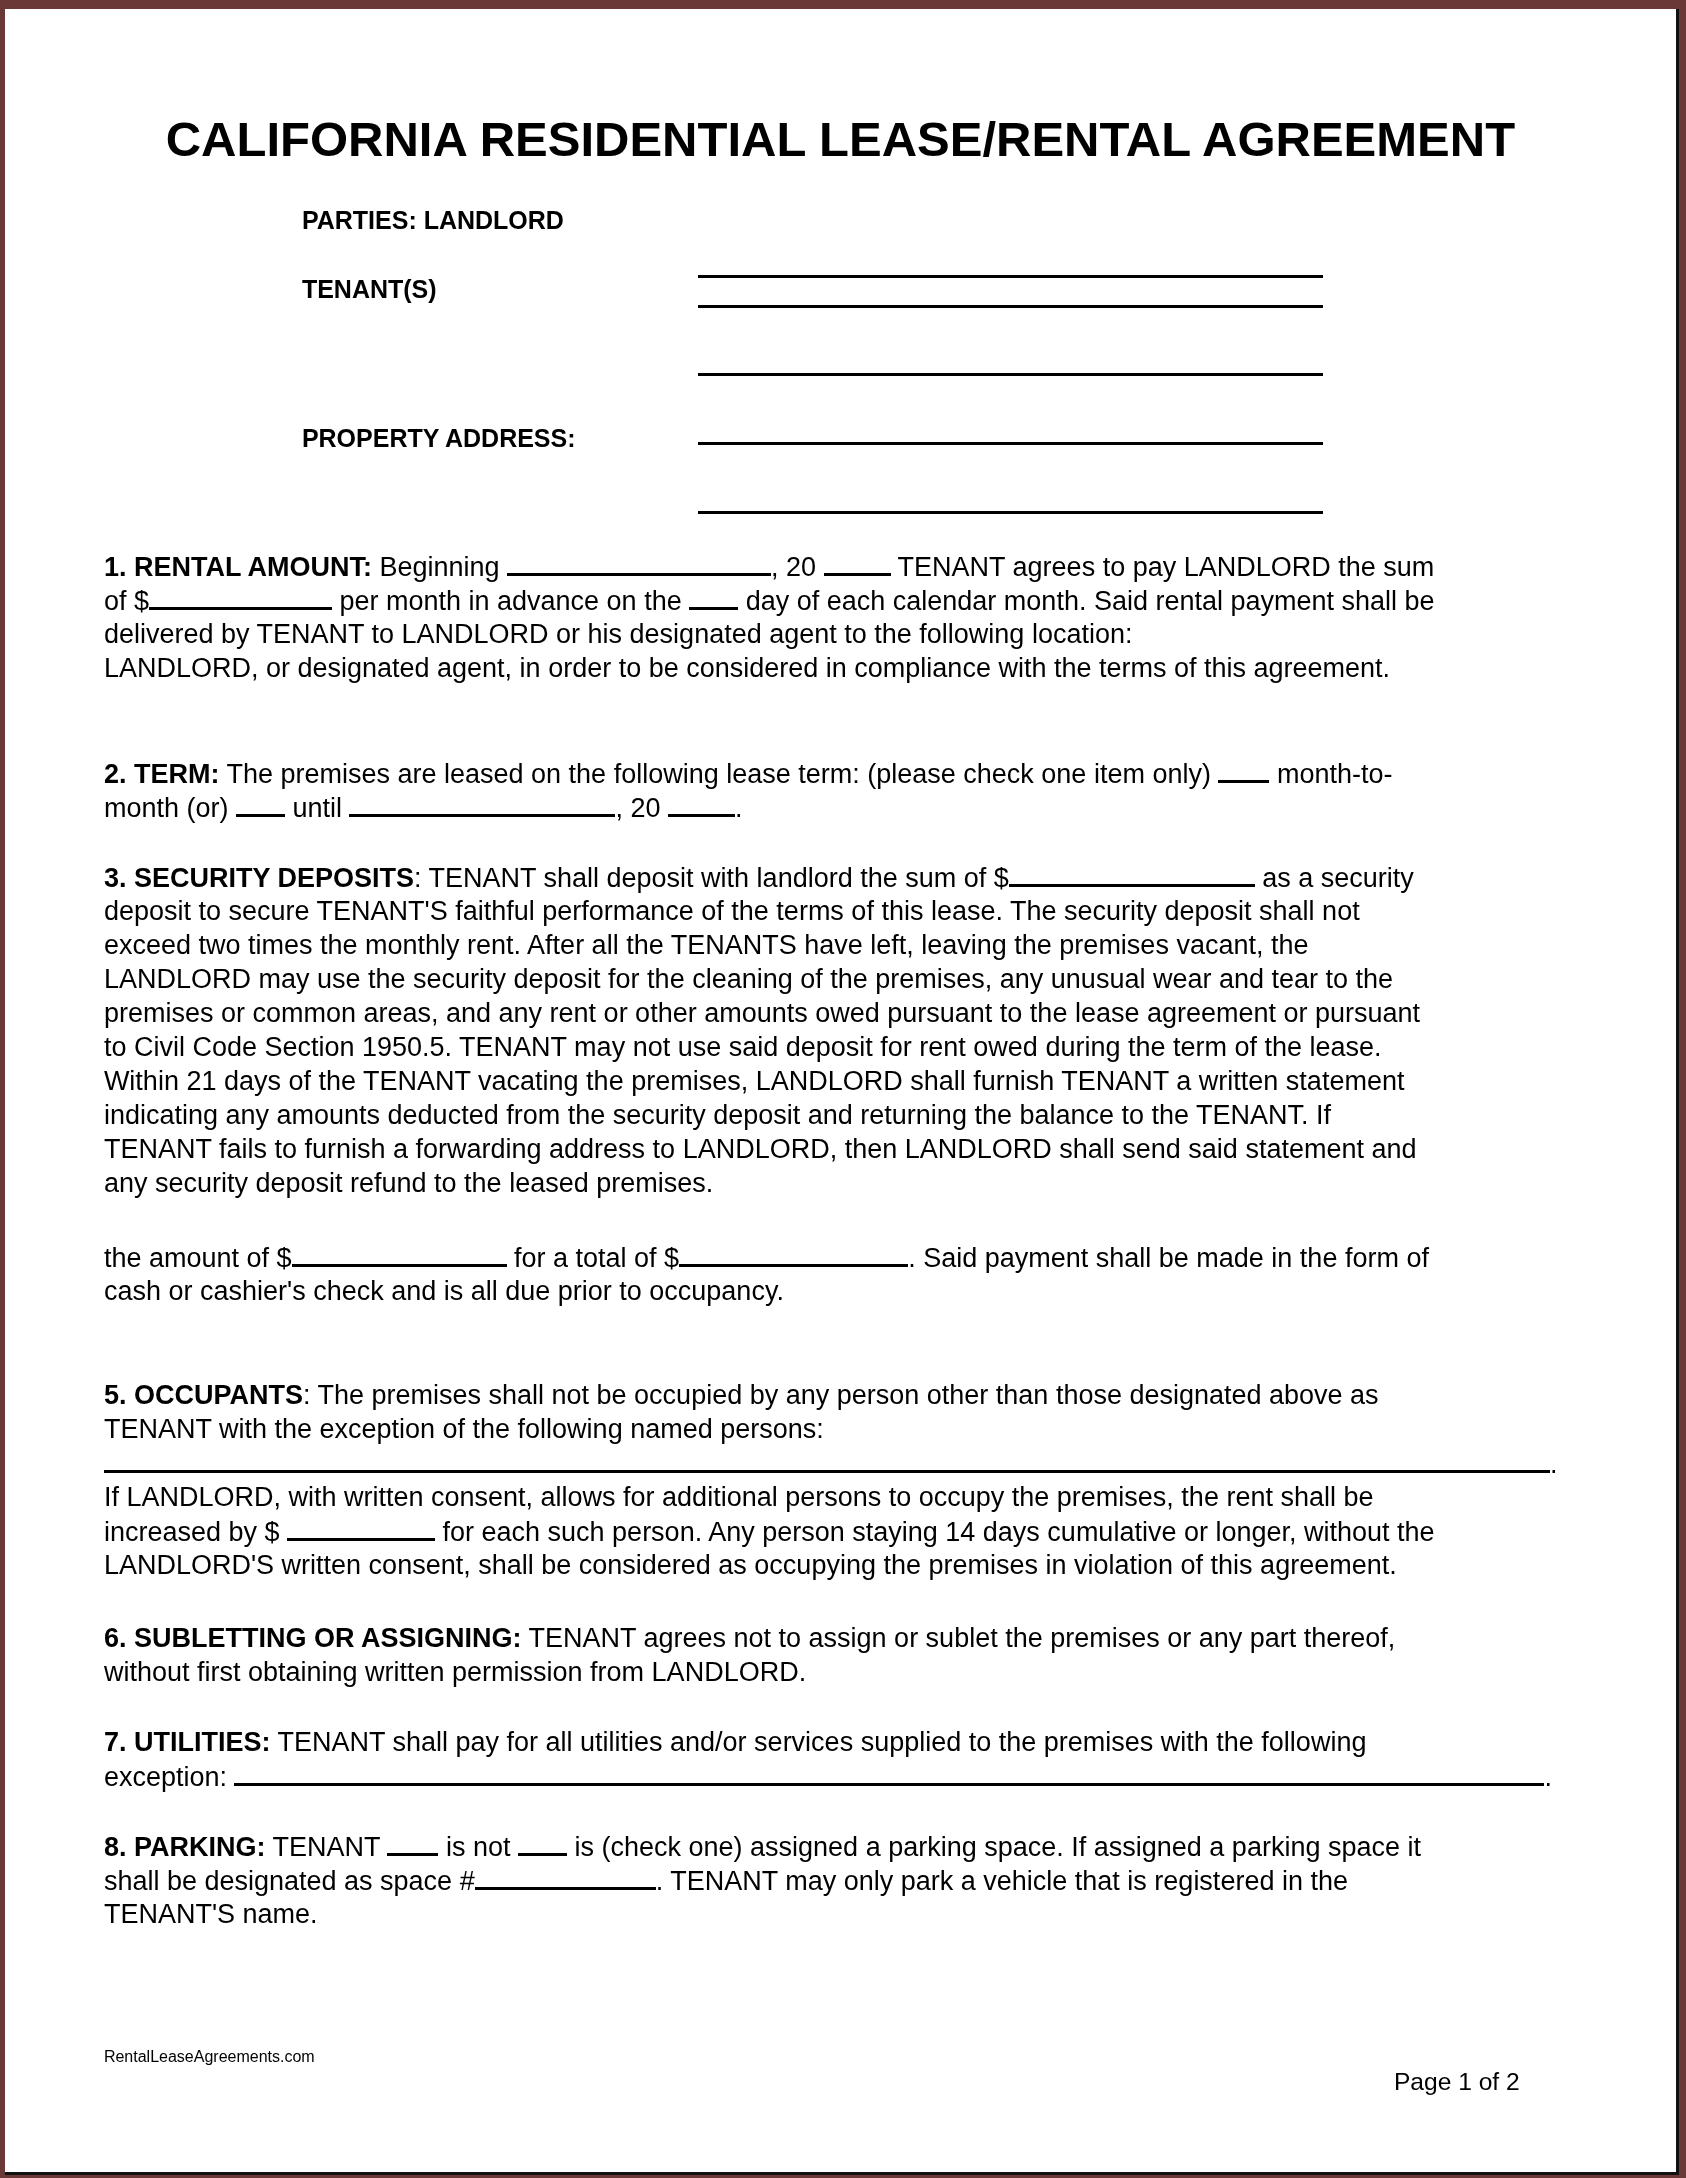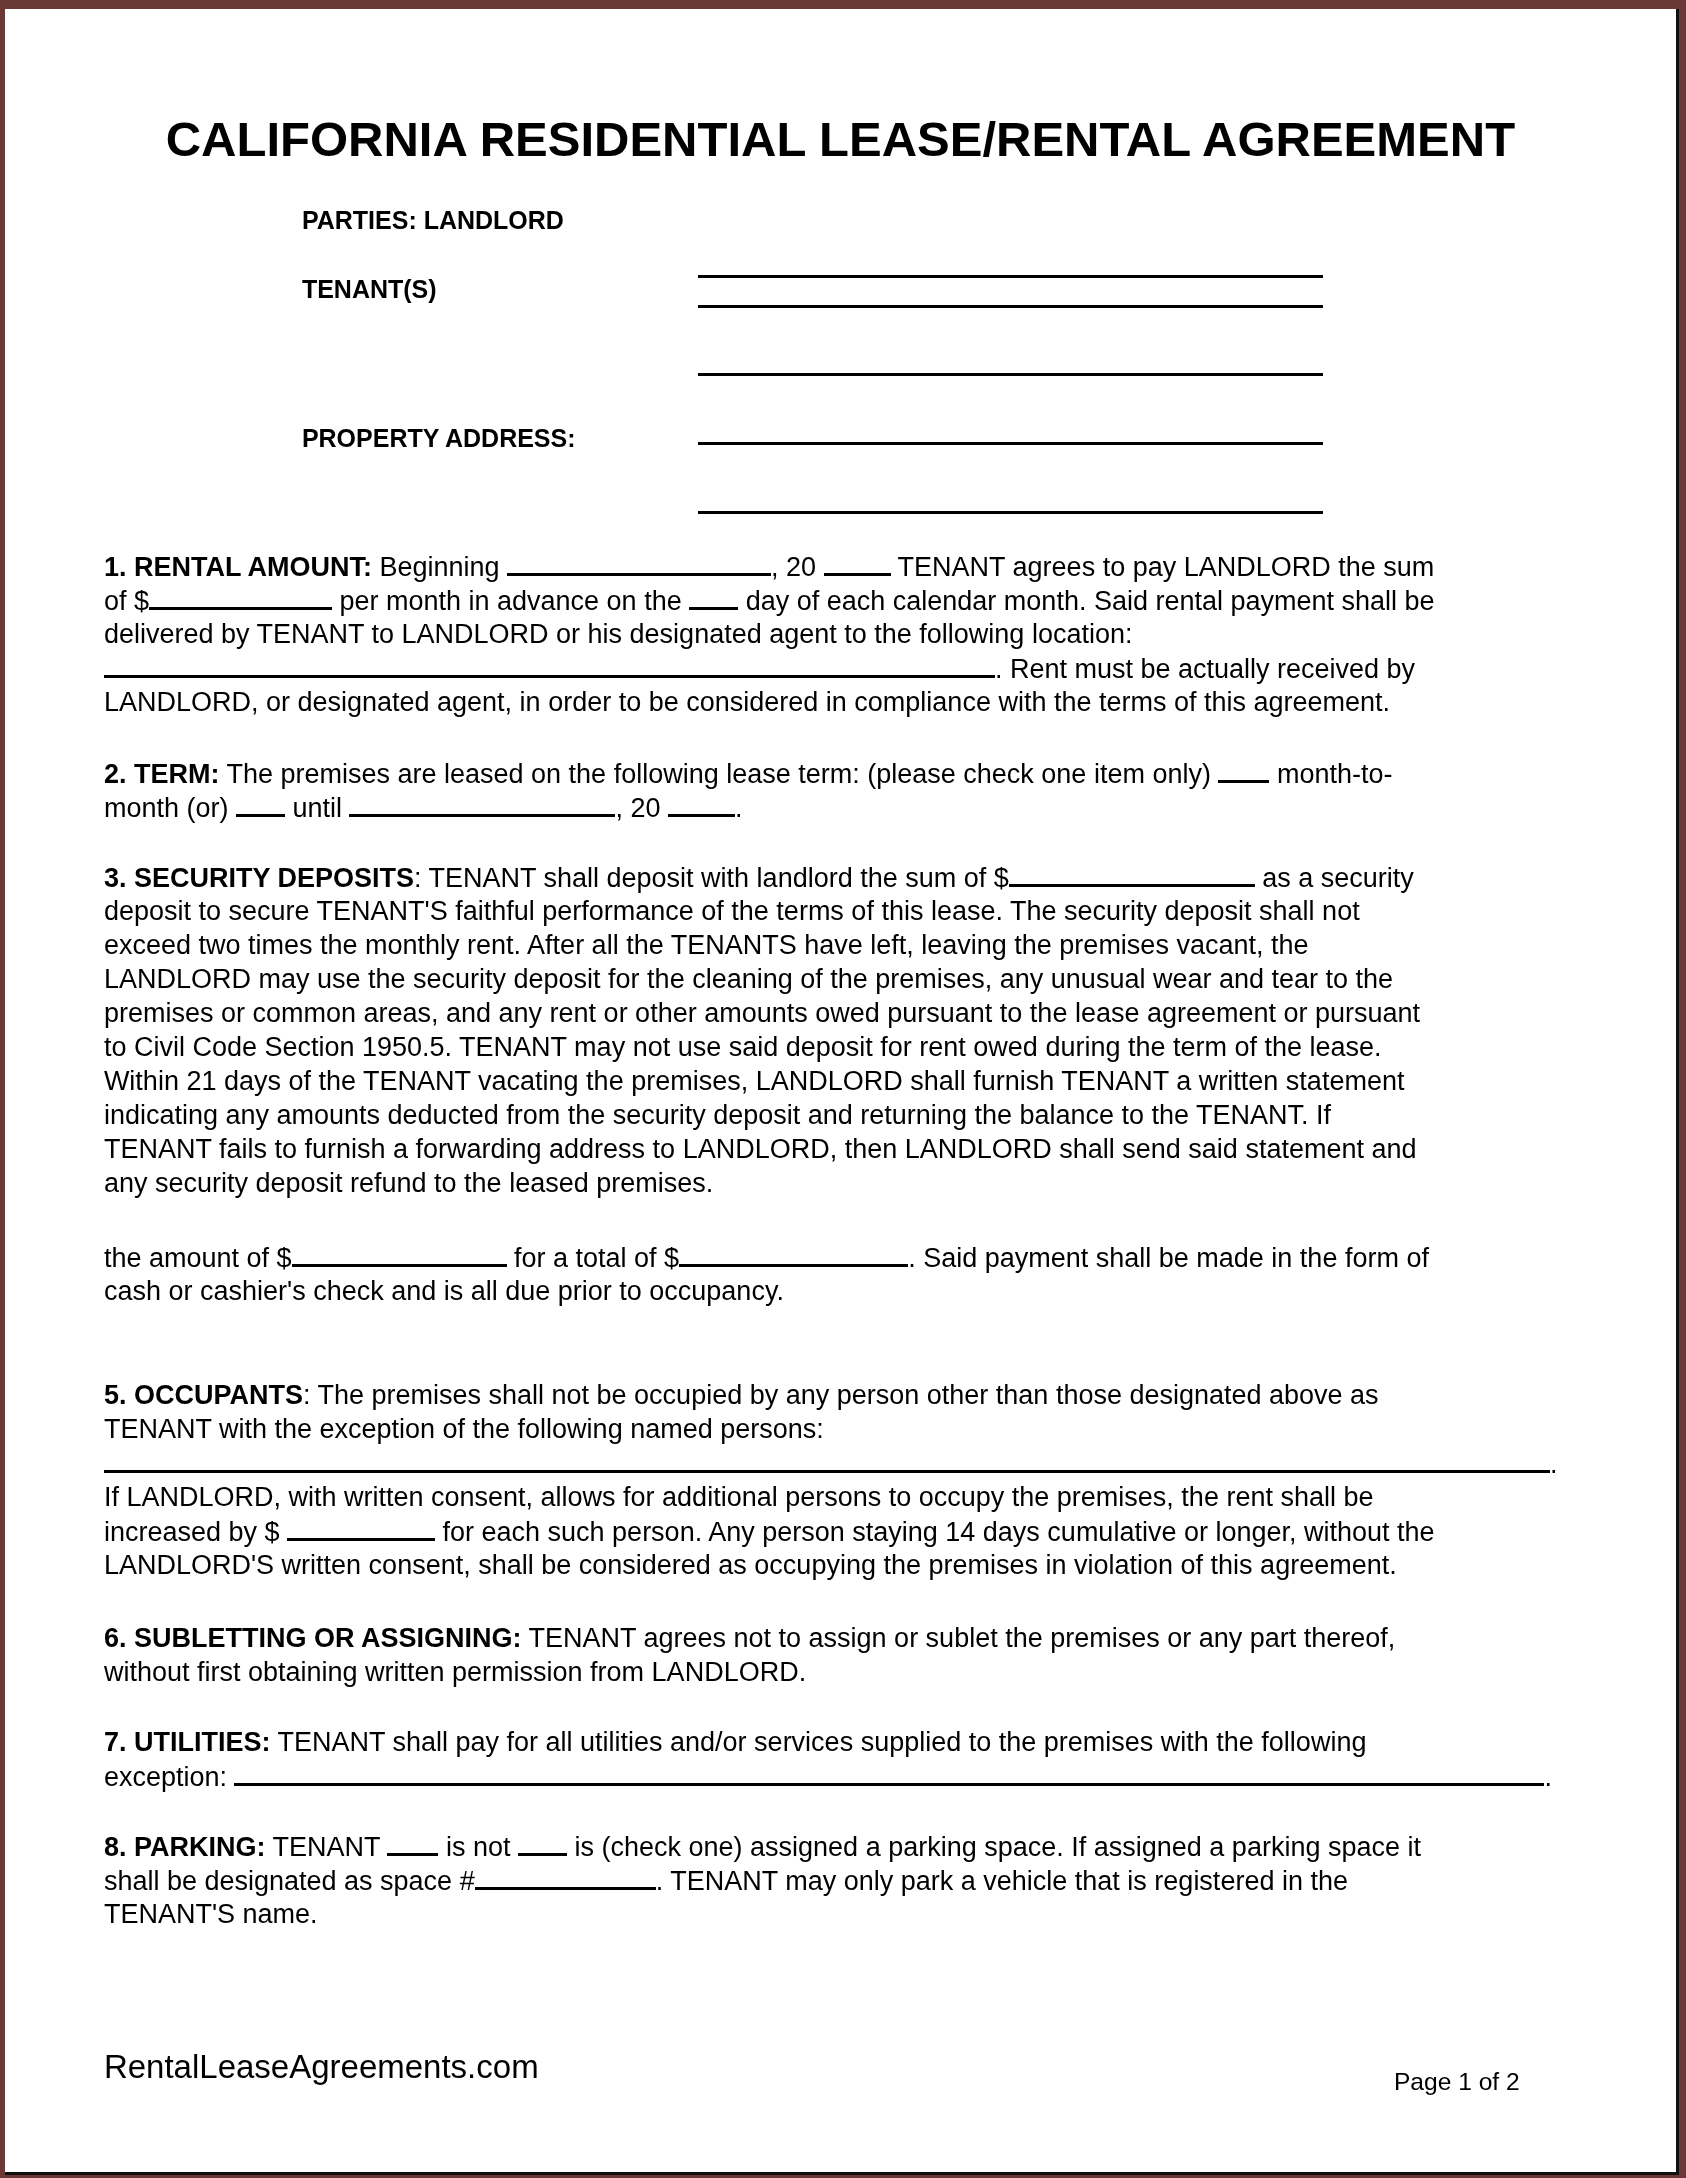--- a/index.html
+++ b/index.html
@@ -54,21 +54,21 @@
     .ln { display: block; white-space: nowrap; height: 34px; }
     .b { font-weight: bold; }
     .blank {
       display: inline-block;
       border-bottom: 3px solid #000;
       height: 23.6px;
       vertical-align: baseline;
     }
     .footer-left {
       position: absolute; left: 99px; top: 2039px;
-      font-size: 33px; white-space: nowrap;
+      font-size: 16px; white-space: nowrap;
     }
     .footer-right {
       position: absolute; left: 1389px; top: 2059px;
       font-size: 24.6px; white-space: nowrap;
     }
   </style>
 </head>
 <body>
 
 <div class="page">
@@ -85,21 +85,20 @@
   <div class="party-label" style="top:404px;margin-top:11px;">PROPERTY ADDRESS:</div>
   <div class="party-line" style="top:433px;"></div>
   <div class="party-line" style="top:502px;"></div>
 
   <div class="body" style="top:0;">
 
     <div class="sec" style="top:540px;">
       <span class="ln"><span class="b">1. RENTAL AMOUNT:</span><span> Beginning </span><span class="blank" style="width:264px;"></span><span>, 20 </span><span class="blank" style="width:67px;"></span><span> TENANT agrees to pay LANDLORD the sum</span></span>
       <span class="ln"><span>of $</span><span class="blank" style="width:183px;"></span><span> per month in advance on the </span><span class="blank" style="width:49px;"></span><span> day of each calendar month. Said rental payment shall be</span></span>
       <span class="ln">delivered by TENANT to LANDLORD or his designated agent to the following location:</span>
-      <span class="ln"><span class="blank" style="width:891px;"></span><span>. Rent must be actually received by</span></span>
       <span class="ln">LANDLORD, or designated agent, in order to be considered in compliance with the terms of this agreement.</span>
     </div>
 
     <div class="sec" style="top:747px;">
       <span class="ln"><span class="b">2. TERM:</span><span> The premises are leased on the following lease term: (please check one item only)  </span><span class="blank" style="width:51px;"></span><span> month-to-</span></span>
       <span class="ln"><span>month (or) </span><span class="blank" style="width:49px;"></span><span> until </span><span class="blank" style="width:266px;"></span><span>, 20 </span><span class="blank" style="width:67px;"></span><span>.</span></span>
     </div>
 
     <div class="sec" style="top:851px;">
       <span class="ln"><span class="b">3. SECURITY DEPOSITS</span><span>: TENANT shall deposit with landlord the sum of  $</span><span class="blank" style="width:246px;"></span><span> as a security</span></span>

